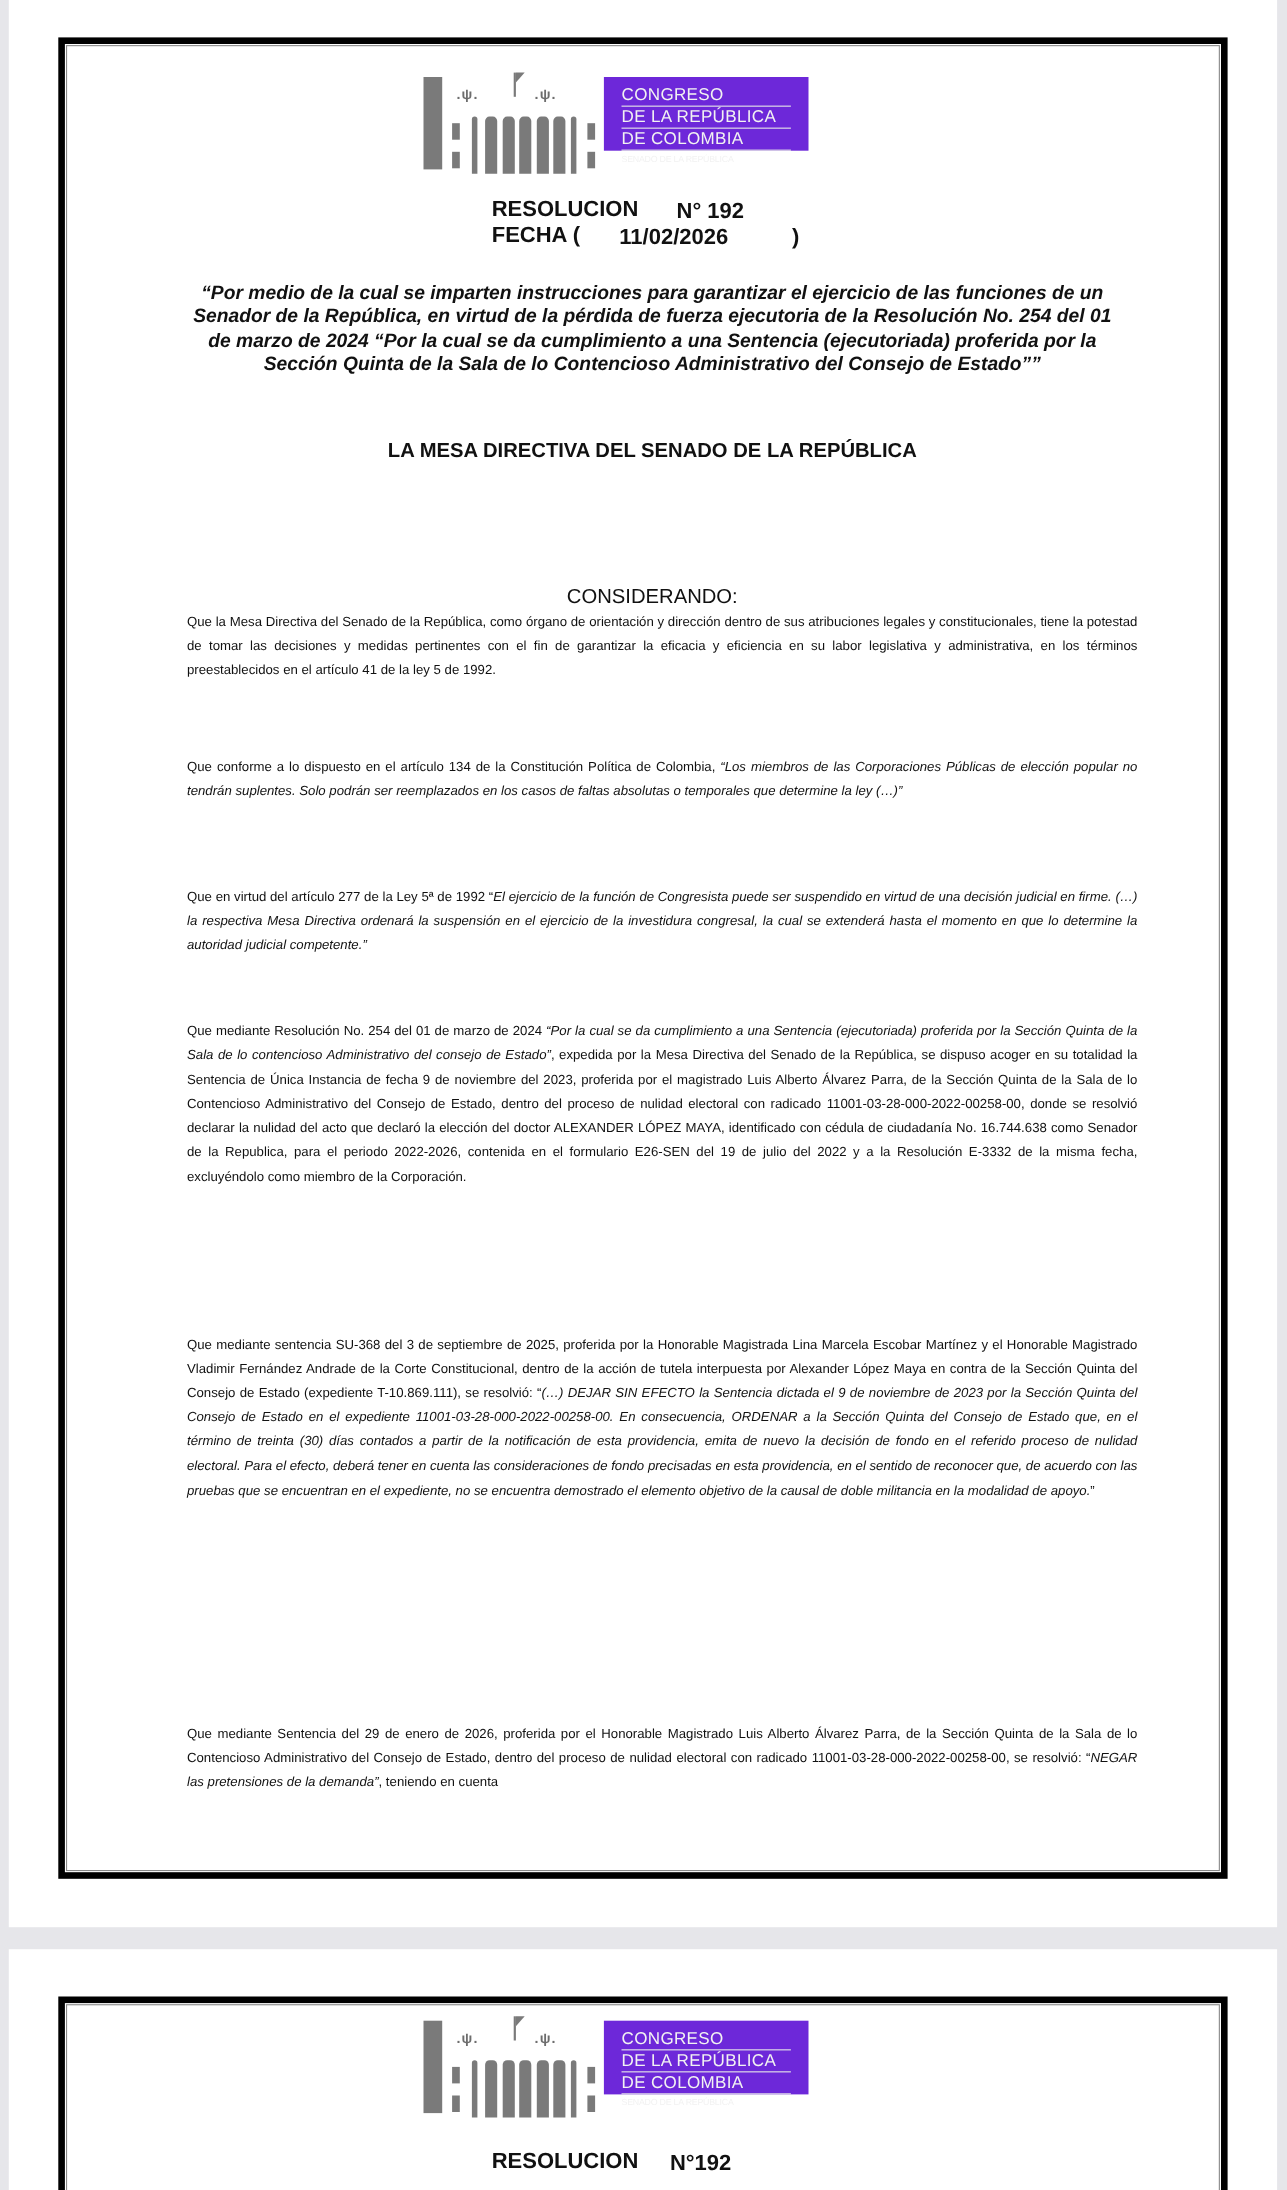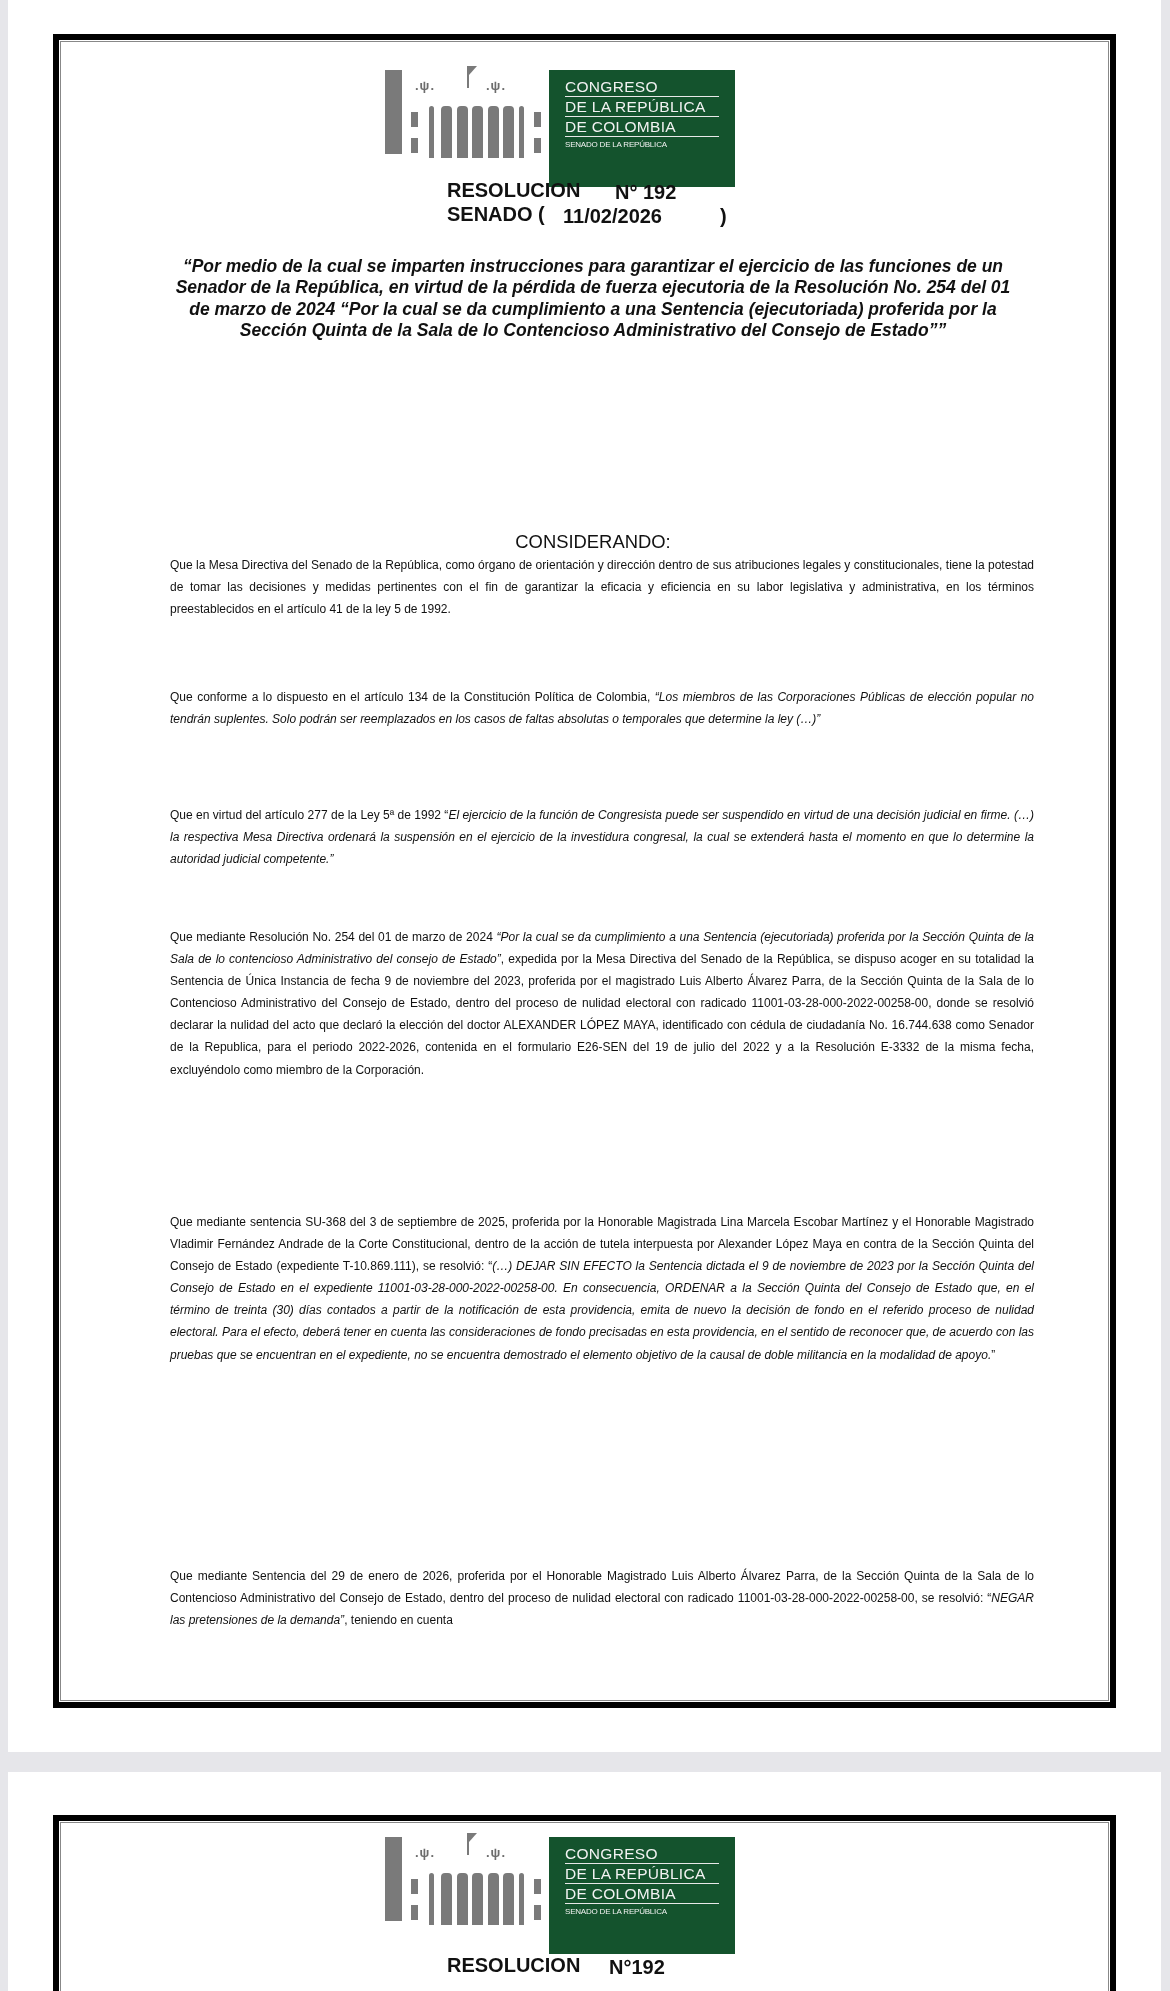--- a/index.html
+++ b/index.html
@@ -34,22 +34,22 @@
   #page1 .logo { left: 377px; top: 68px; }
   #page2 .logo { left: 377px; top: 63px; }
   .logo .bar-left { position: absolute; left: 0; top: 2px; width: 17px; height: 84px; background: #7a7a7a; }
   .logo .stub { position: absolute; width: 7px; height: 15px; background: #7a7a7a; }
   .logo .col { position: absolute; top: 38px; width: 11px; height: 52px; background: #7a7a7a; border-radius: 4px 4px 0 0; }
   .logo .col.thin { width: 5px; }
   .logo .flag { position: absolute; left: 82px; top: -2px; width: 2px; height: 22px; background: #7a7a7a; }
   .logo .flag::after { content: ""; position: absolute; left: 2px; top: 0; border-left: 8px solid #7a7a7a; border-bottom: 9px solid transparent; }
   .logo .dots { position: absolute; top: 10px; font-size: 13px; font-weight: bold; color: #6d6d6d; letter-spacing: 1px; }
   .logo .box {
-    position: absolute; left: 164px; top: 2px; width: 186px; height: 117px;
-    background: #14532d; color: #f2f2f2; box-sizing: border-box; padding: 7px 16px 0 16px;
+    position: absolute; left: 164px; top: 2px; width: 186px; height: 67px;
+    background: #6d28d9; color: #f2f2f2; box-sizing: border-box; padding: 7px 16px 0 16px;
   }
   .logo .box .l { font-size: 15.5px; line-height: 19px; letter-spacing: 0.3px; border-bottom: 1.5px solid #e8e8e8; }
   .logo .box .s { font-size: 8px; line-height: 16px; letter-spacing: -0.2px; }
 
   .head { position: absolute; font-size: 20px; line-height: 24px; }
   .abs { position: absolute; white-space: nowrap; font-weight: bold; }
 
   .center-block {
     position: absolute; left: 165px; width: 840px; text-align: center;
   }
@@ -100,25 +100,26 @@
     <div class="box">
       <div class="l">CONGRESO</div>
       <div class="l">DE LA REPÚBLICA</div>
       <div class="l">DE COLOMBIA</div>
       <div class="s">SENADO DE LA REPÚBLICA</div>
     </div>
   </div>
 
   <span class="abs head" style="left:439px;top:178px;font-weight:bold">RESOLUCION</span>
   <span class="abs head" style="left:607px;top:180px">N° 192</span>
-  <span class="abs head" style="left:439px;top:202px;font-weight:bold">SENADO (</span>
+  <span class="abs head" style="left:439px;top:202px;font-weight:bold">FECHA (</span>
   <span class="abs head" style="left:555px;top:204px">11/02/2026</span>
   <span class="abs head" style="left:712px;top:204px">)</span>
 
   <div class="center-block title">“Por medio de la cual se imparten instrucciones para garantizar el ejercicio de las funciones de un Senador de la República, en virtud de la pérdida de fuerza ejecutoria de la Resolución No. 254 del 01 de marzo de 2024 “Por la cual se da cumplimiento a una Sentencia (ejecutoriada) proferida por la Sección Quinta de la Sala de lo Contencioso Administrativo del Consejo de Estado””</div>
+  <div class="center-block h-mesa">LA MESA DIRECTIVA DEL SENADO DE LA REPÚBLICA</div>
   <div class="center-block h-cons">CONSIDERANDO:</div>
 
   <div class="body" id="p1">
     <p><span>Que la Mesa Directiva del Senado de la República, como órgano de orientación y dirección dentro de sus atribuciones legales y constitucionales, tiene la potestad de tomar las decisiones y medidas pertinentes con el fin de garantizar la eficacia y eficiencia en su labor legislativa y administrativa, en los términos preestablecidos en el artículo 41 de la ley 5 de 1992.</span></p>
   </div>
   <div class="body" id="p2">
     <p><span>Que conforme a lo dispuesto en el artículo 134 de la Constitución Política de Colombia, </span><i>“Los miembros de las Corporaciones Públicas de elección popular no tendrán suplentes. Solo podrán ser reemplazados en los casos de faltas absolutas o temporales que determine la ley (…)”</i></p>
   </div>
   <div class="body" id="p3">
     <p><span>Que en virtud del artículo 277 de la Ley 5ª de 1992 “</span><i>El ejercicio de la función de Congresista puede ser suspendido en virtud de una decisión judicial en firme. (…) la respectiva Mesa Directiva ordenará la suspensión en el ejercicio de la investidura congresal, la cual se extenderá hasta el momento en que lo determine la autoridad judicial competente.”</i></p>

